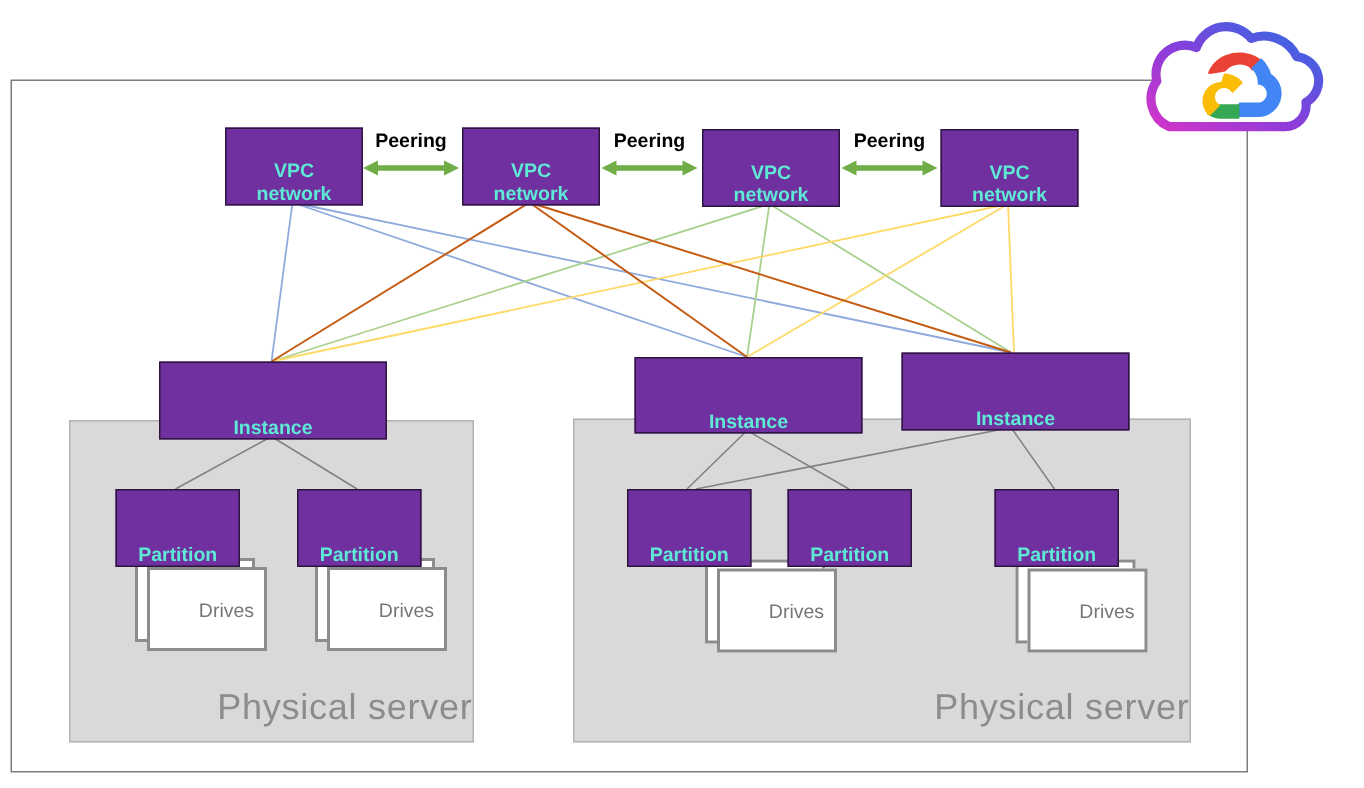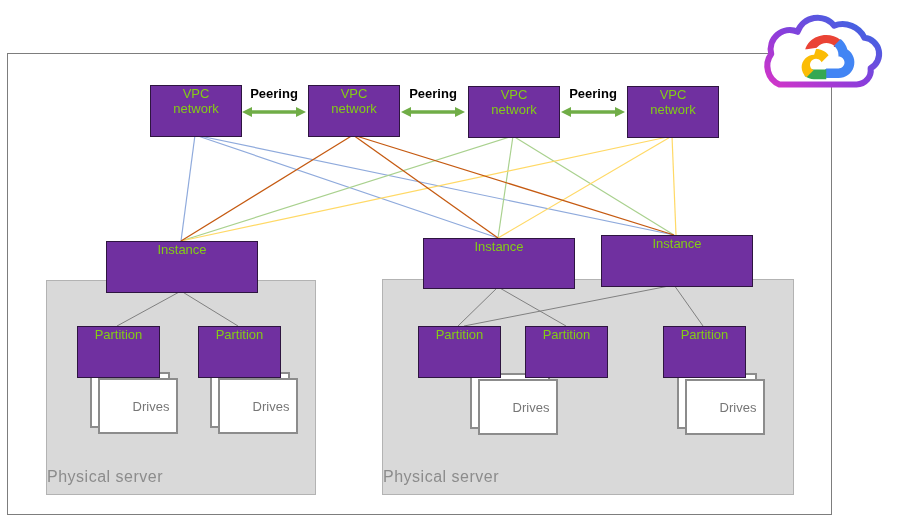--- a/index.html
+++ b/index.html
@@ -10,28 +10,28 @@
   .abs{position:absolute;}
   .frame{
     left:7px;top:53px;width:823px;height:460px;
     border:1.5px solid #7d7d7d;z-index:0;background:#fff;
   }
   .server{
     background:var(--server_fill,#d9d9d9);
     border:1px solid #b3b3b3;z-index:0;
   }
   .server-label{
-    position:absolute;left:0;bottom:8px;width:100%;text-align:left;
-    color:#8c8c8c;font-size:16px;letter-spacing:.5px;
+    position:absolute;left:0;bottom:8px;width:100%;text-align:right;
+    color:#8c8c8c;font-size:24px;letter-spacing:.5px;
   }
   #wires{left:0;top:0;z-index:1;}
   .purple-box{
     background:var(--node_purple,#7030A0);
-    border:1px solid #2e1540;color:#84cc16;font-weight:normal;
-    display:flex;align-items:flex-start;justify-content:center;text-align:center;
+    border:1px solid #2e1540;color:#5eead4;font-weight:bold;
+    display:flex;align-items:flex-end;justify-content:center;text-align:center;
     z-index:3;font-size:13px;line-height:15px;
   }
   .peering-label{
     z-index:3;color:#000000;font-weight:bold;font-size:13px;text-align:center;width:70px;
   }
   .drive{
     background:#fff;border:2px solid #8c8c8c;box-sizing:border-box;
     width:80px;height:56px;
   }
   .drive.back{z-index:2;}

